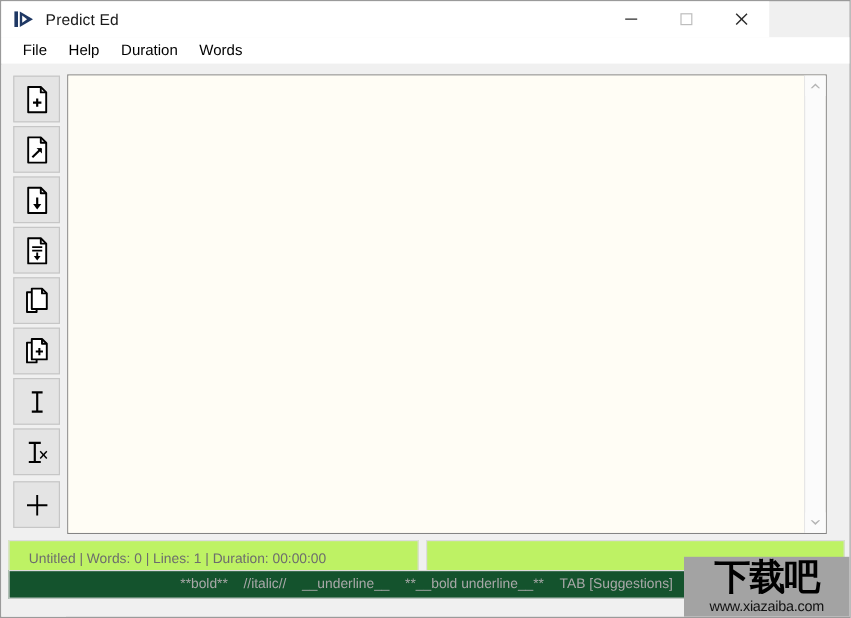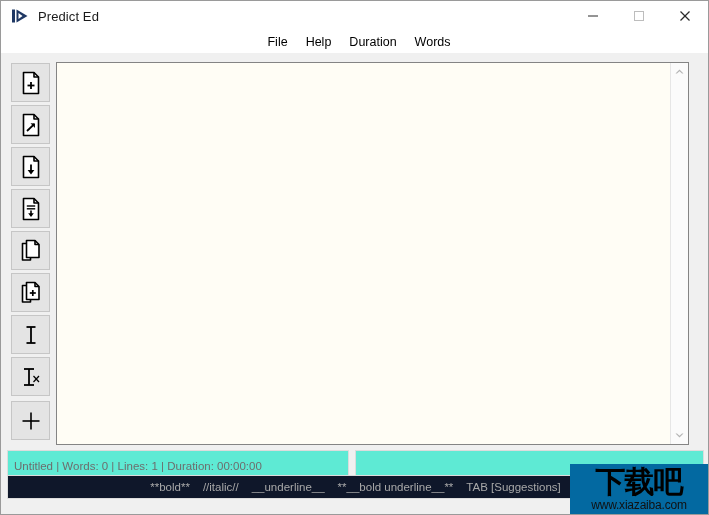--- a/index.html
+++ b/index.html
@@ -20,21 +20,21 @@
     box-sizing: border-box;
     border: 1px solid #9a9a9a;
     background: #f0f0f0;
     overflow: hidden;
   }
 
   
   .titlebar {
     position: absolute;
     left: 0; top: 0;
-    width: 707px;
+    width: 640px;
     height: 30px;
     background: #ffffff;
     display: flex;
     align-items: center;
   }
   .title-icon {
     width: 22px;
     height: 22px;
     margin-left: 8px;
     display: flex;
@@ -66,21 +66,20 @@
   .menubar {
     position: absolute;
     left: 0; top: 30px;
     width: 707px;
     height: 22px;
     background: #ffffff;
     display: flex;
     align-items: center;
     padding-left: 9px;
     box-sizing: border-box;
-    justify-content: center;
   }
   .menu-item {
     font-size: 12.5px;
     color: #000000;
     padding: 2px 9px 3px 9px;
     white-space: nowrap;
   }
 
   
   .toolbar {
@@ -160,60 +159,60 @@
     top: 449px;
     width: 697px;
     height: 19px;
     display: flex;
     gap: 6px;
   }
   .status-panel {
     box-sizing: border-box;
     height: 31px;
     border: 1px solid #dcdcdc;
-    background: #5eead4;
-    display: flex;
-    align-items: center;
-    padding-left: 6px;
+    background: #bef264;
+    display: flex;
+    align-items: center;
+    padding-left: 16px;
     font-size: 11.5px;
     color: #6d6d6d;
     white-space: nowrap;
     overflow: hidden;
   }
   .status-panel.left { width: 342px; flex: 0 0 342px; }
   .status-panel.right { flex: 1 1 auto; }
 
   
   .hintbar {
     position: absolute;
     left: 6px;
     top: 474px;
     width: 697px;
     height: 24px;
     box-sizing: border-box;
     border: 1px solid #dcdcdc;
-    background: #0f172a;
+    background: #14532d;
     display: flex;
     align-items: center;
     justify-content: center;
     gap: 13px;
     font-size: 11.5px;
     color: #a8a8a8;
     white-space: nowrap;
   }
   .hint-tok { color: #a8a8a8; }
 
   
   .watermark {
     position: absolute;
     right: 0;
     bottom: 0;
     width: 138px;
     height: 50px;
-    background: #0369a1;
+    background: #a3a3a3;
     display: flex;
     flex-direction: column;
     align-items: center;
     justify-content: center;
     pointer-events: none;
   }
   .wm-cn {
     font-family: "DejaVu Sans", sans-serif;
     font-size: 30px;
     font-weight: bold;

